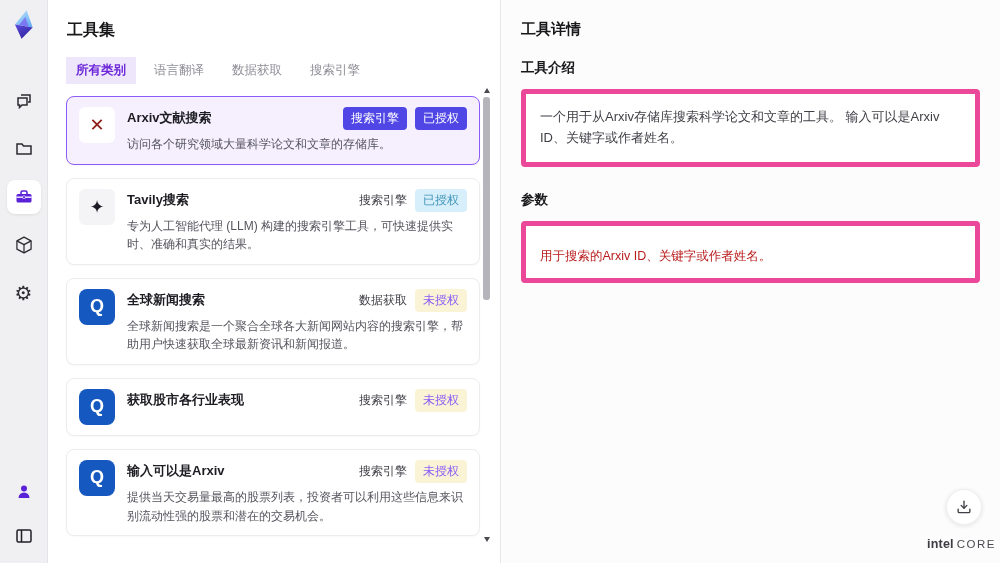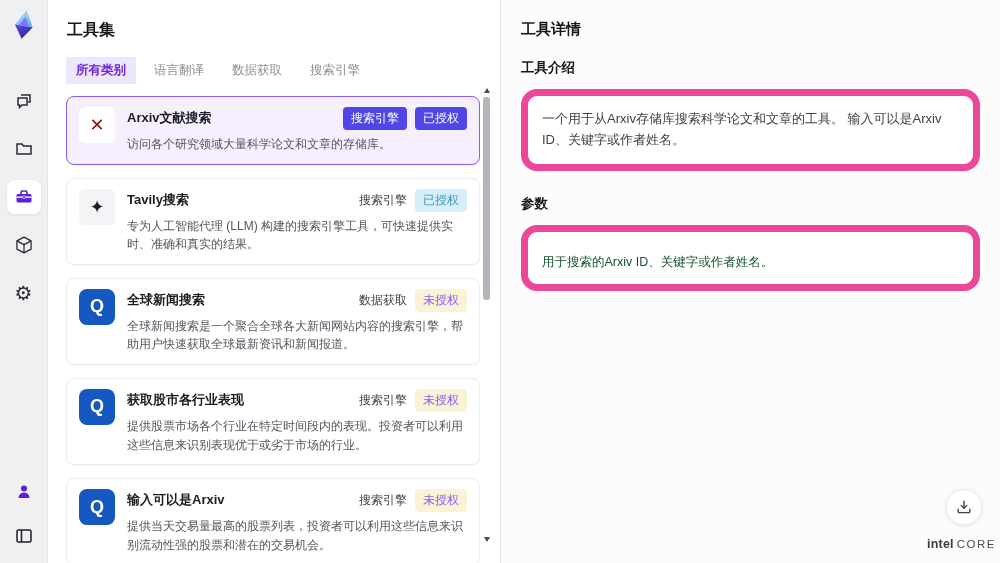--- a/index.html
+++ b/index.html
@@ -60,28 +60,28 @@
     background:#b4b4ba; border-radius:3px; }
   .sb-down { position:absolute; bottom:6px; left:2px; width:0; height:0;
     border-left:3.5px solid transparent; border-right:3.5px solid transparent;
     border-top:5px solid #4a4a50; }
 
   
   .detail { position:absolute; left:500px; top:0; width:500px; height:563px;
     background:#fcfcfd; border-left:1px solid #e7e7ea; padding:14px 20px 0 20px; }
   .detail-title { font-size:15px; font-weight:bold; margin:6px 0 20px 0; }
   .section-h { font-size:13.5px; font-weight:bold; margin-bottom:12px; }
-  .panel-card { background:#fff; border:7px solid #ec4899; border-radius:16px;
+  .panel-card { background:#fff; border:5px solid #ec4899; border-radius:4px;
     padding:13px 14px; margin-bottom:24px; }
   .intro-text { font-size:13px; color:#3f3f46; line-height:1.6; }
   .param-line { display:flex; align-items:baseline; gap:7px; }
   .param-name { font-size:13px; font-weight:bold; color:#1c1c22; }
   .param-type { font-size:11.5px; color:#8e8e96; }
   .param-required { font-size:11.5px; color:#e04f55; }
-  .param-desc { font-size:12.5px; color:#14532d; margin-top:9px; }
+  .param-desc { font-size:12.5px; color:#b91c1c; margin-top:9px; }
 
   
   .fab { position:absolute; right:18px; bottom:38px; width:36px; height:36px;
     border-radius:50%; background:#fff; border:1px solid #efeff2;
     box-shadow:0 1px 5px rgba(0,0,0,.10); display:flex; align-items:center;
     justify-content:center; cursor:pointer; }
   .brand { position:absolute; right:4px; bottom:12px; font-size:12.5px; color:#3c3c42;
     display:flex; align-items:baseline; gap:3px; }
   .brand-intel { font-weight:bold; letter-spacing:.2px; }
   .brand-core { font-size:11.5px; letter-spacing:1.5px; color:#4a4a50; }
@@ -217,21 +217,20 @@
       <div class="card">
         <div class="tool-icon icon-q">Q</div>
         <div class="card-body">
           <div class="card-head">
             <div class="tool-name">获取股市各行业表现</div>
             <div class="tags">
               <span class="tag tag-plain">搜索引擎</span>
               <span class="tag tag-no">未授权</span>
             </div>
           </div>
-          <div class="tool-desc">提供股票市场各个行业在特定时间段内的表现。投资者可以利用这些信息来识别表现优于或劣于市场的行业。</div>
         </div>
       </div>
 
       <div class="card">
         <div class="tool-icon icon-q">Q</div>
         <div class="card-body">
           <div class="card-head">
             <div class="tool-name">输入可以是Arxiv</div>
             <div class="tags">
               <span class="tag tag-plain">搜索引擎</span>

